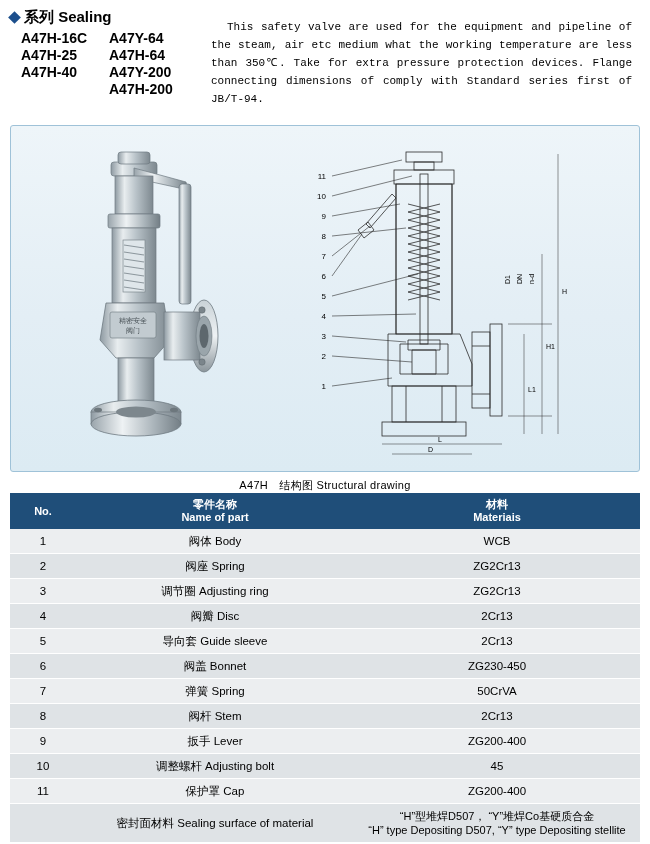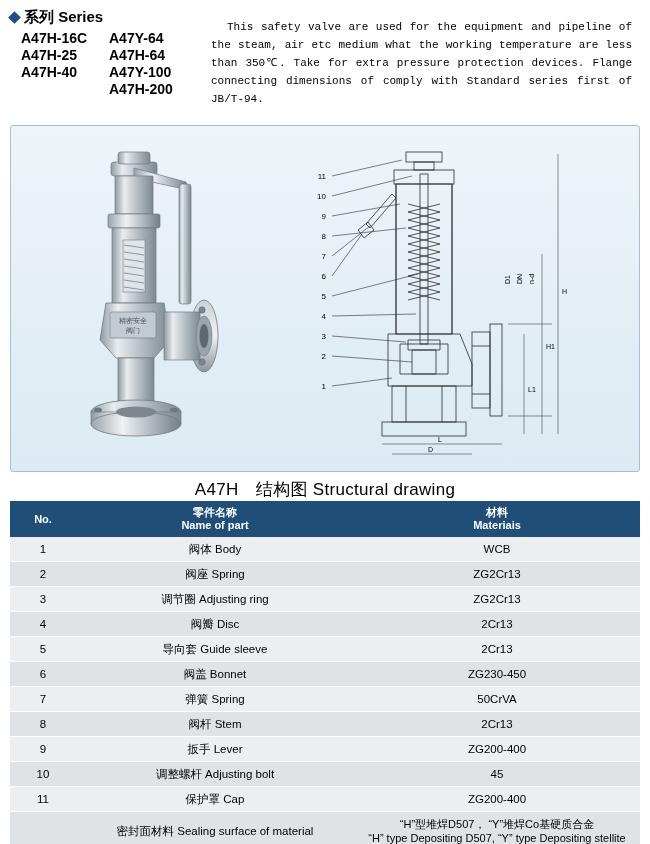--- a/index.html
+++ b/index.html
@@ -96,21 +96,21 @@
   }
   .drawing-area {
     position: absolute;
     left: 285px;
     top: 8px;
     width: 350px;
     height: 330px;
   }
   .caption {
     text-align: center;
-    font-size: 17px;
+    font-size: 11px;
     margin-top: 6px;
     letter-spacing: .3px;
   }
 
   
   .mat-title {
     font-size: 15px;
     font-weight: bold;
     margin: 10px 0 6px 0;
     display: flex;
@@ -149,29 +149,29 @@
 </style>
 </head>
 <body>
 
 <div class="page">
 
   <div class="series-head">
     <div class="series-left">
       <div class="series-title">
         <span class="diamond"></span>
-        <span>系列 Series</span>
+        <span>系列 Sealing</span>
       </div>
       <div class="model-grid">
         <div>A47H-16C</div>
         <div>A47Y-64</div>
         <div>A47H-25</div>
         <div>A47H-64</div>
         <div>A47H-40</div>
-        <div>A47Y-100</div>
+        <div>A47Y-200</div>
         <div></div>
         <div>A47H-200</div>
       </div>
     </div>
     <div class="series-right">
       <p class="en-para">This safety valve are used for the equipment and pipeline of the steam, air etc medium what the working temperature are less than 350℃. Take for extra pressure protection devices. Flange connecting dimensions of comply with Standard series first of JB/T-94.</p>
     </div>
   </div>
 
   <div class="drawing-panel">

